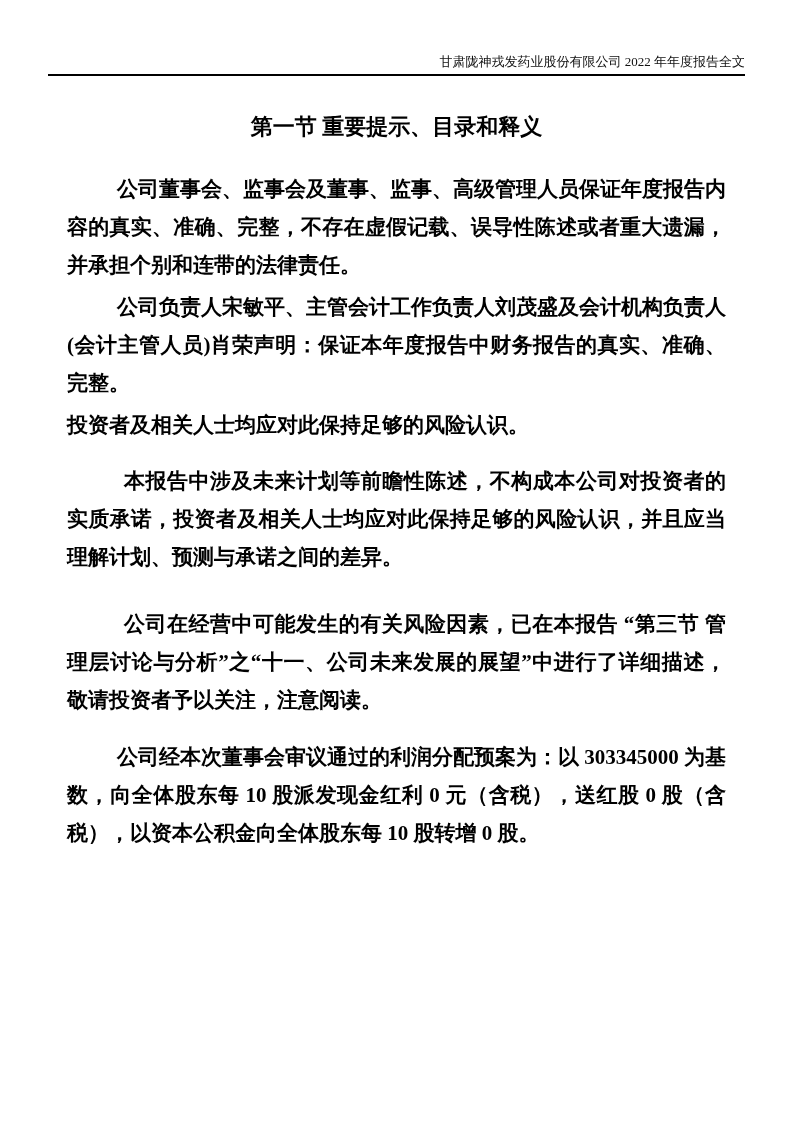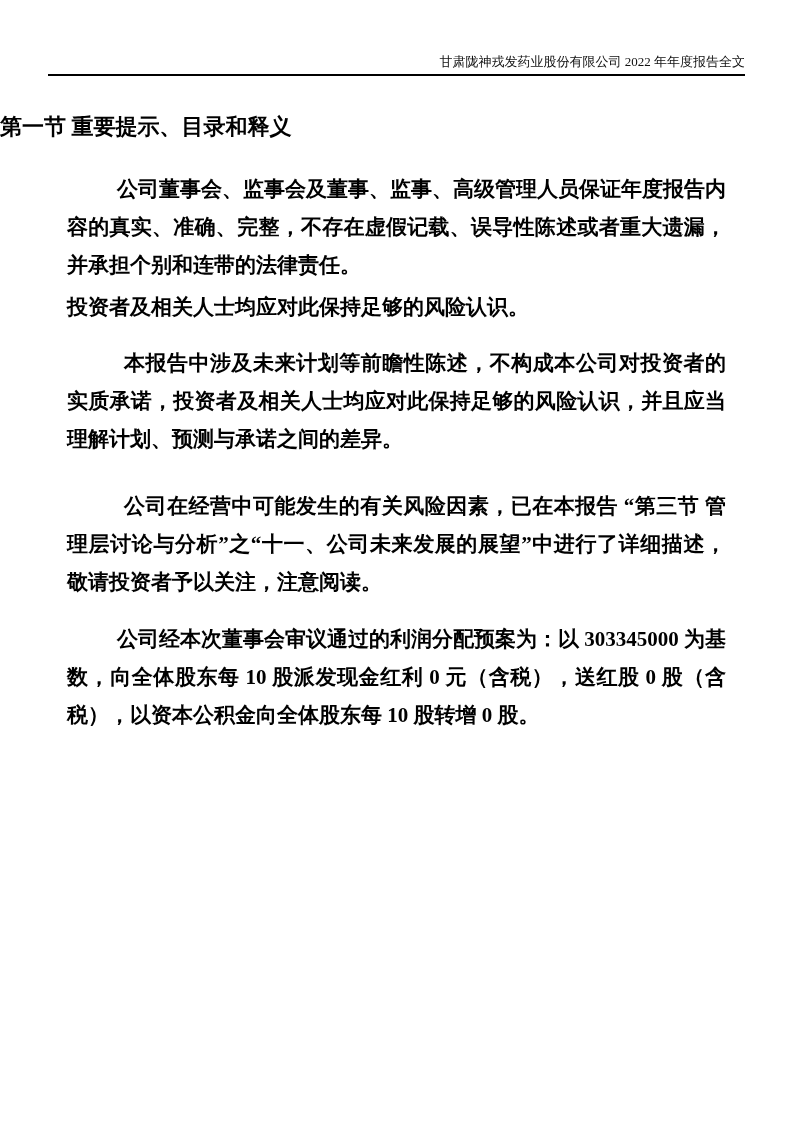--- a/index.html
+++ b/index.html
@@ -29,21 +29,21 @@
   .report-title {
     margin: 18px 0 0 0;
     text-align: center;
     font-size: 30px;
     line-height: 38px;
     font-weight: bold;
     letter-spacing: 1px;
   }
   .section-heading {
     margin: 38px 0 0 0;
-    text-align: left;
+    text-align: center;
     font-size: 22px;
     line-height: 26px;
     font-weight: bold;
   }
   .content {
     margin: 0 63px;
   }
   .content p {
     margin: 4px;
     font-size: 21px;
@@ -73,20 +73,21 @@
 <div class="page">
 
   <div class="header">甘肃陇神戎发药业股份有限公司 2022 年年度报告全文</div>
 
 
   <h2 class="section-heading">第一节 重要提示、目录和释义</h2>
 
   <div class="content">
     <p class="p-indent mt-30">公司董事会、监事会及董事、监事、高级管理人员保证年度报告内容的真实、准确、完整，不存在虚假记载、误导性陈述或者重大遗漏，并承担个别和连带的法律责任。</p>
 
+    <p class="p-indent mt-0">公司负责人宋敏平、主管会计工作负责人刘茂盛及会计机构负责人(会计主管人员)肖荣声明：保证本年度报告中财务报告的真实、准确、完整。</p>
 
     <p class="mt-0">投资者及相关人士均应对此保持足够的风险认识。</p>
 
     <p class="p-indent-lg mt-18">本报告中涉及未来计划等前瞻性陈述，不构成本公司对投资者的实质承诺，投资者及相关人士均应对此保持足够的风险认识，并且应当理解计划、预测与承诺之间的差异。</p>
 
     <p class="p-indent-lg mt-29">公司在经营中可能发生的有关风险因素，已在本报告 “第三节 管理层讨论与分析”之“十一、公司未来发展的展望”中进行了详细描述，敬请投资者予以关注，注意阅读。</p>
 
     <p class="p-indent mt-19">公司经本次董事会审议通过的利润分配预案为：以 303345000 为基数，向全体股东每 10 股派发现金红利 0 元（含税），送红股 0 股（含税），以资本公积金向全体股东每 10 股转增 0 股。</p>
   </div>
 

